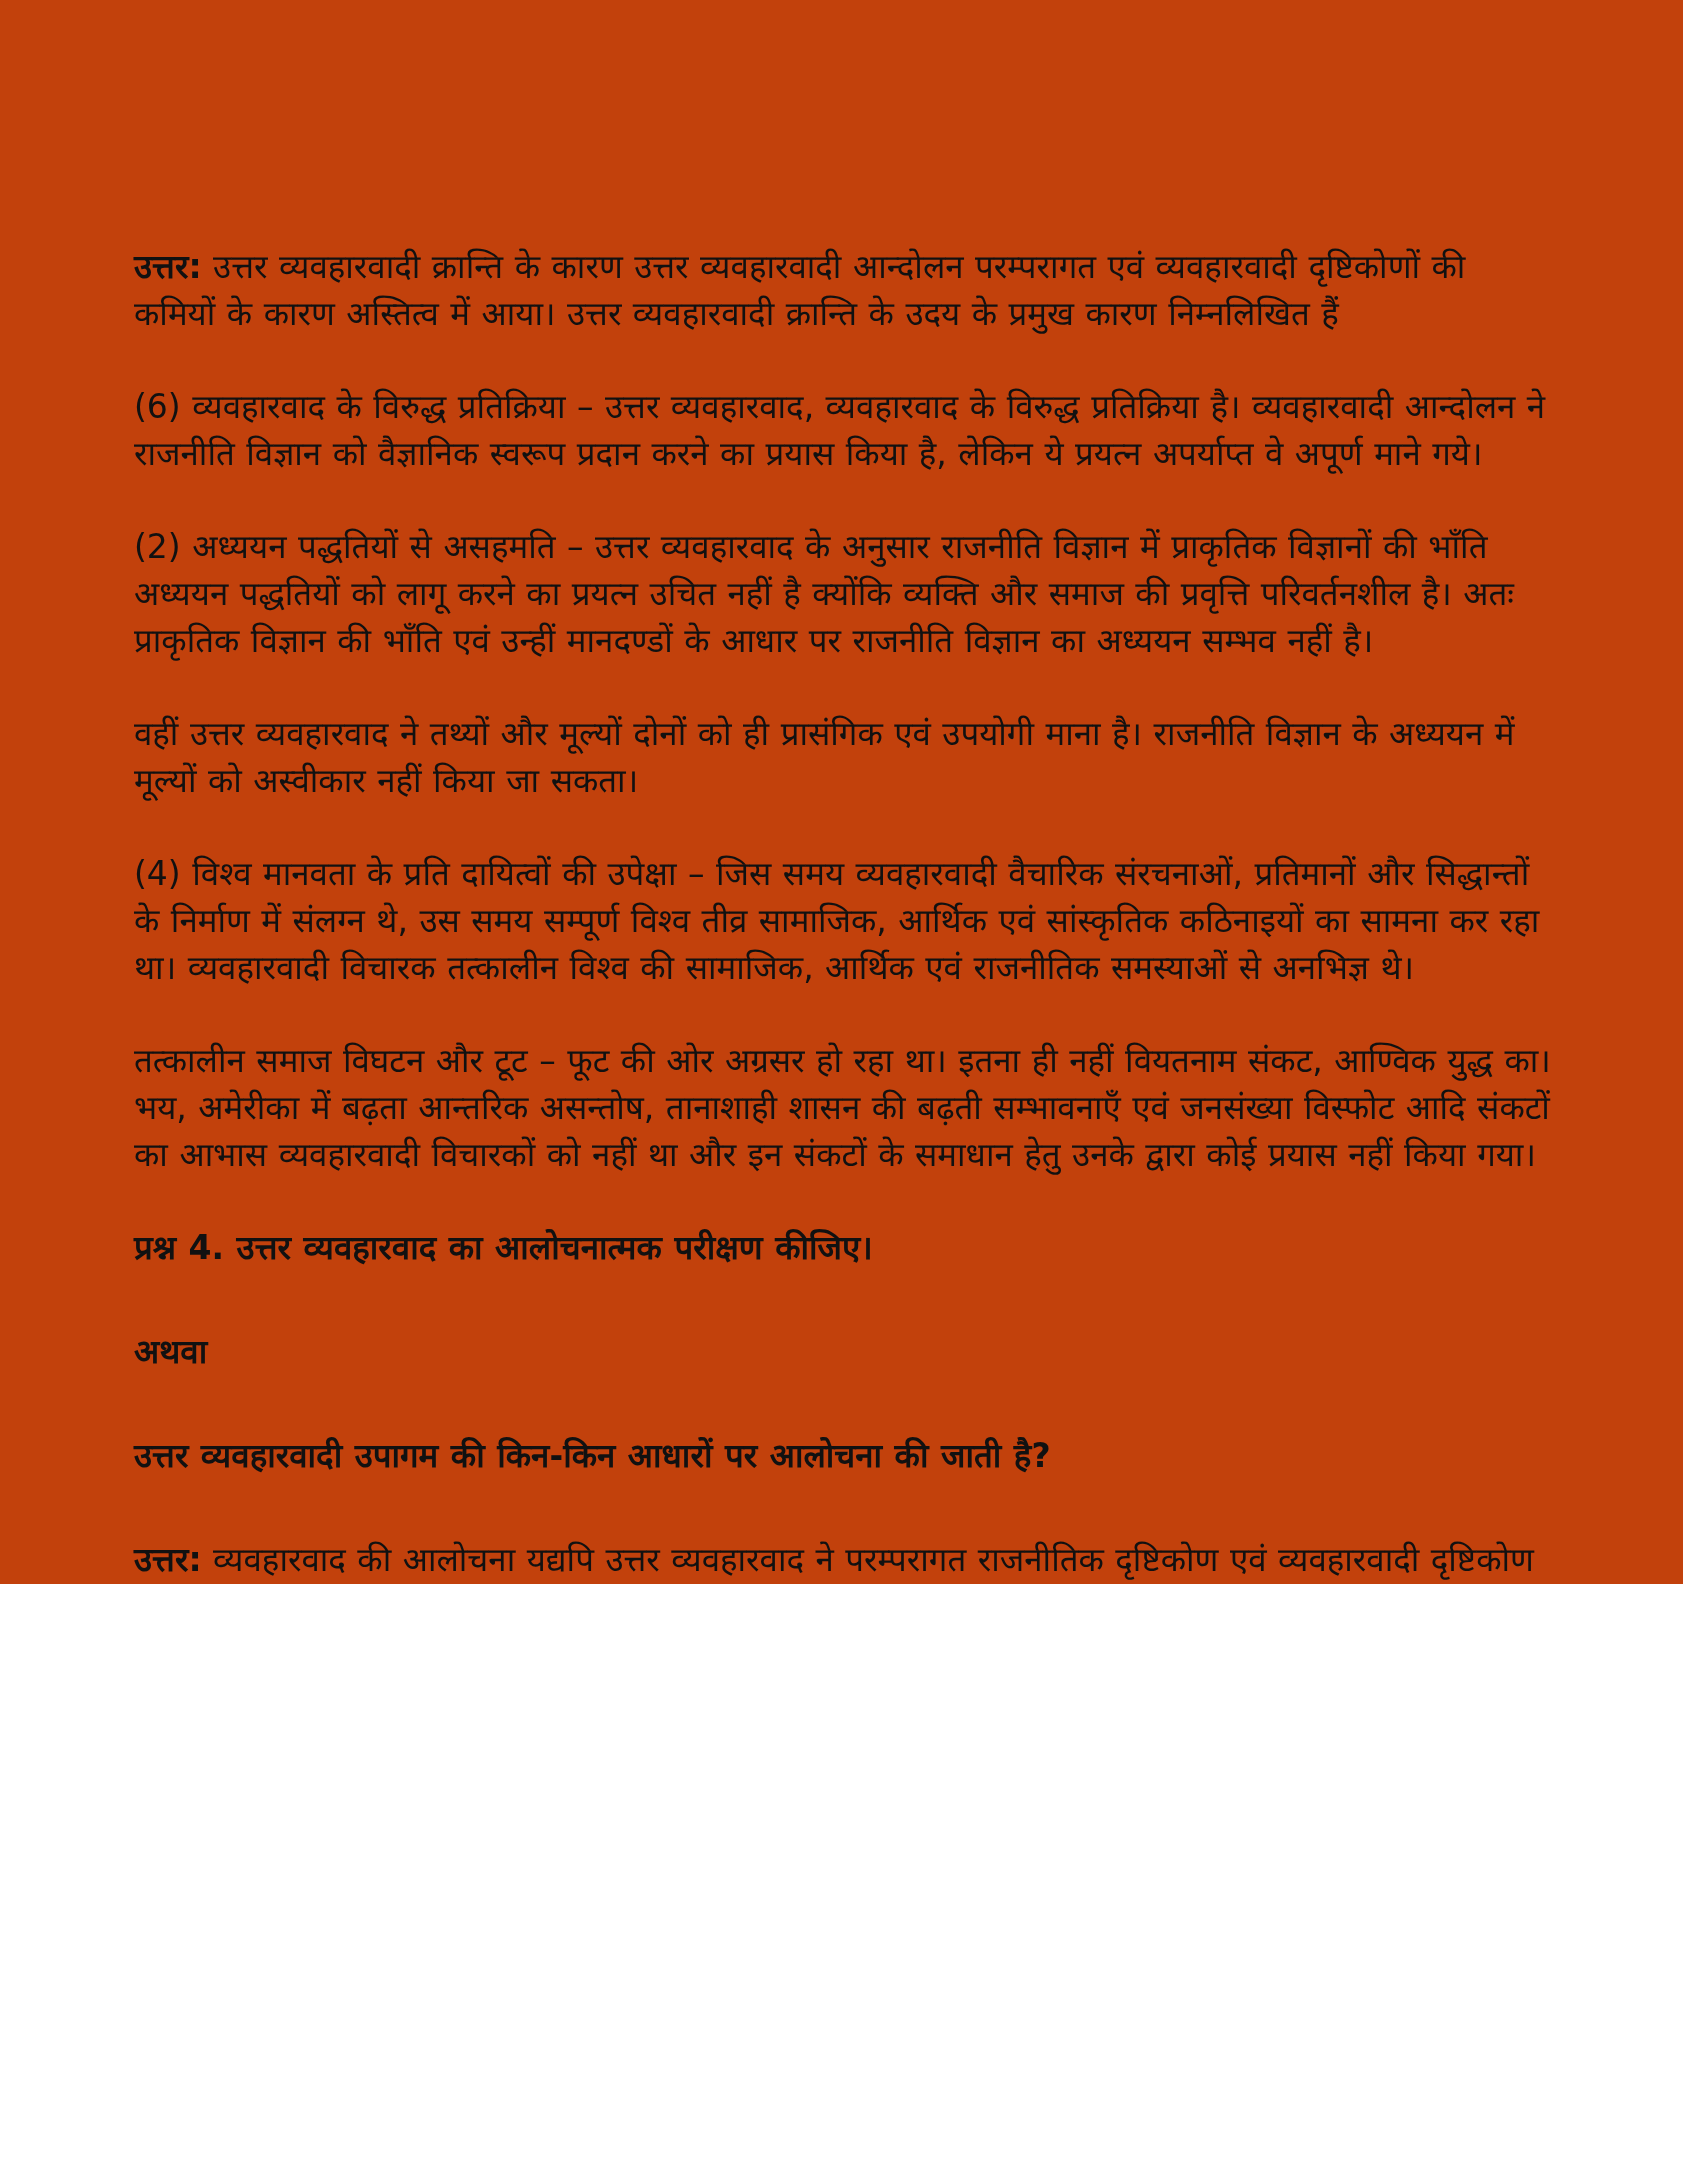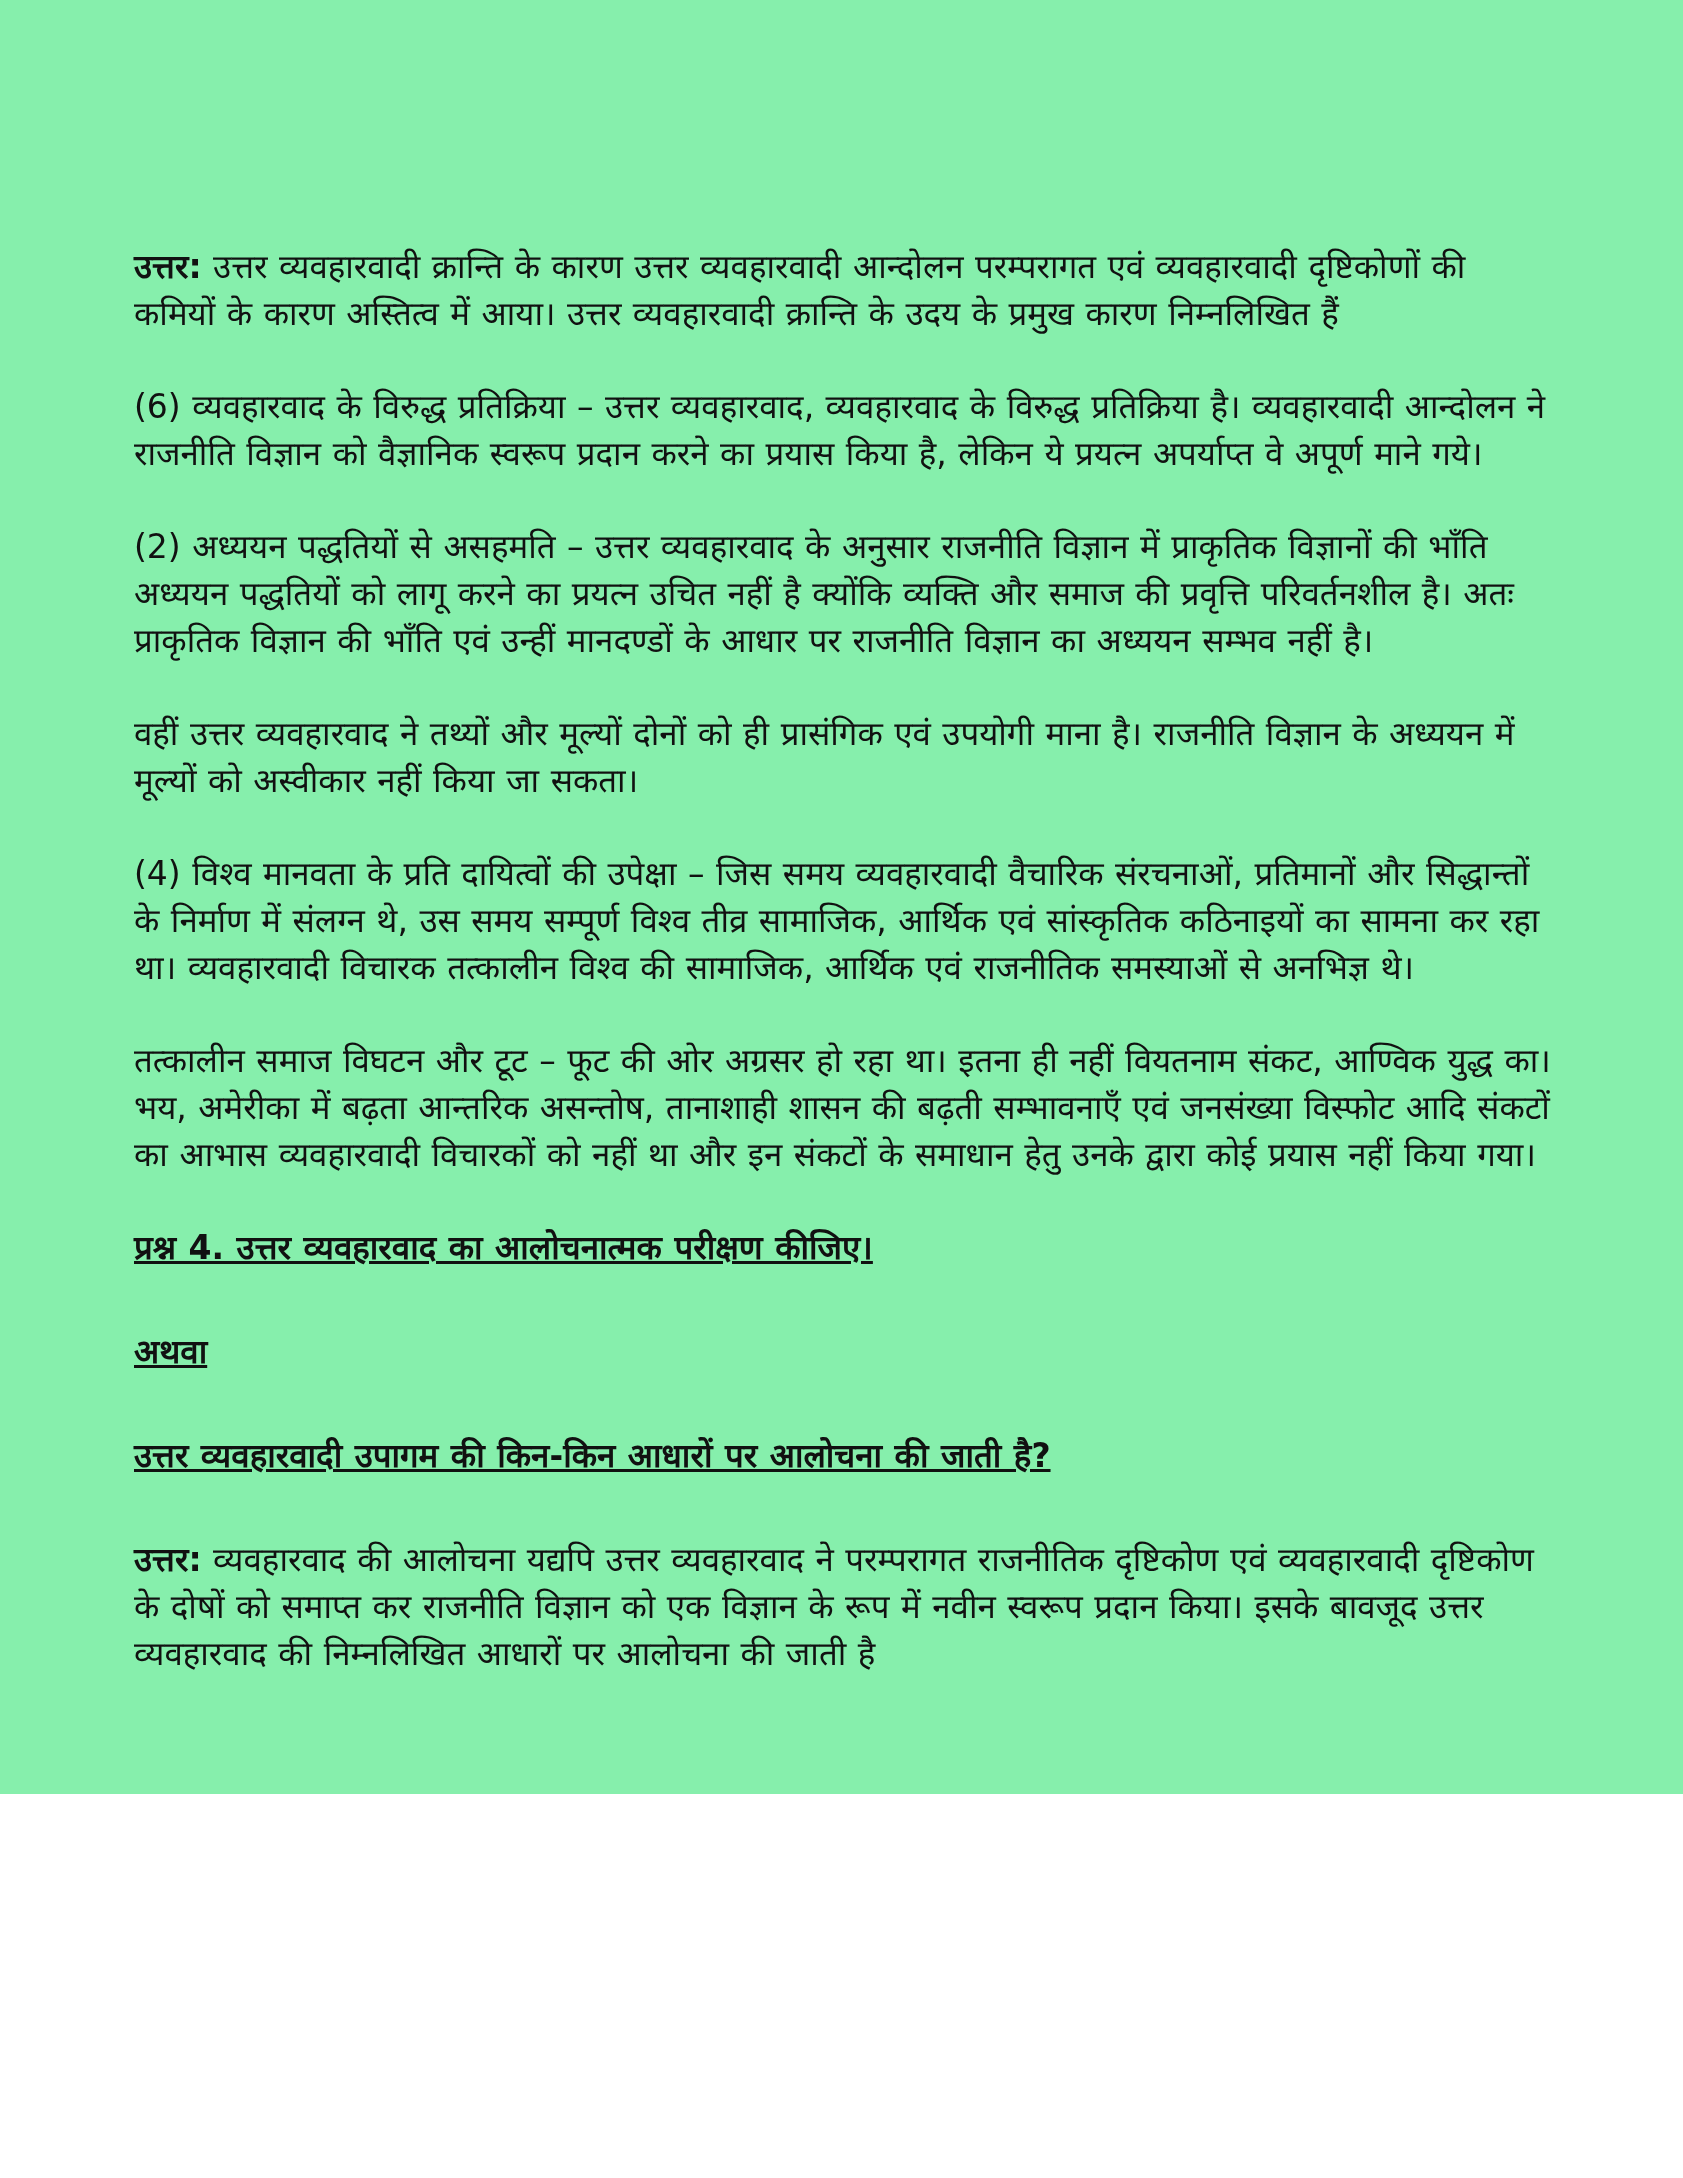--- a/index.html
+++ b/index.html
@@ -9,41 +9,40 @@
   }
   body {
     width: 1683px;
     height: 2178px;
     font-family: "DejaVu Sans", sans-serif;
     color: #111111;
     box-sizing: border-box;
   }
   .page {
     width: 1683px;
-    height: 1794px;
+    height: 1584px;
     box-sizing: border-box;
     padding: 243px 129px 99px 134px;
-    background: #86efac;
+    background: #c2410c;
     overflow: hidden;
   }
   .block {
     font-size: 33px;
     line-height: 47px;
     margin: 0 0 46px 0;
     text-align: left;
     word-spacing: 1px;
   }
   .prefix {
     font-weight: 700;
   }
   .heading {
     font-weight: 700;
     margin-top: 16px;
     margin-bottom: 57px;
-    text-decoration: underline;
   }
 </style>
 </head>
 <body>
 
 <div class="page">
 
   <p class="block"><span class="prefix">उत्तर:</span> <span>उत्तर व्यवहारवादी क्रान्ति के कारण उत्तर व्यवहारवादी आन्दोलन परम्परागत एवं व्यवहारवादी दृष्टिकोणों की कमियों के कारण अस्तित्व में आया। उत्तर व्यवहारवादी क्रान्ति के उदय के प्रमुख कारण निम्नलिखित हैं</span></p>
 
   <p class="block"><span>(6) व्यवहारवाद के विरुद्ध प्रतिक्रिया – उत्तर व्यवहारवाद, व्यवहारवाद के विरुद्ध प्रतिक्रिया है। व्यवहारवादी आन्दोलन ने राजनीति विज्ञान को वैज्ञानिक स्वरूप प्रदान करने का प्रयास किया है, लेकिन ये प्रयत्न अपर्याप्त वे अपूर्ण माने गये।</span></p>

